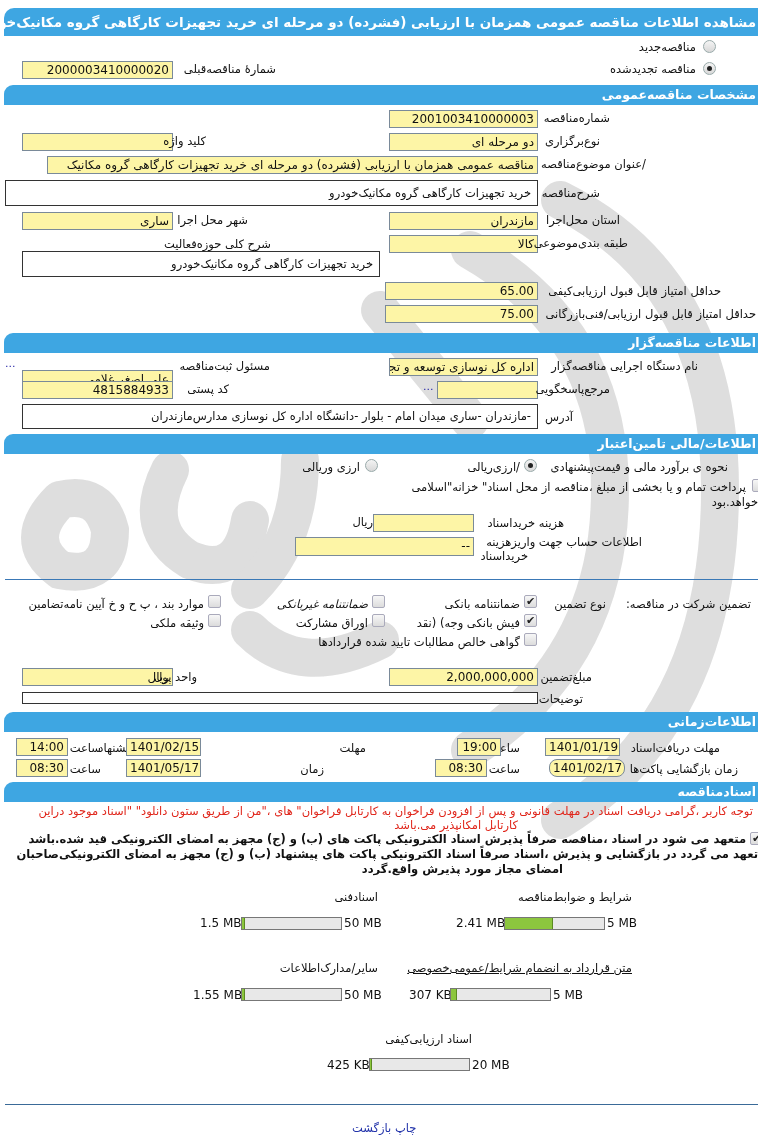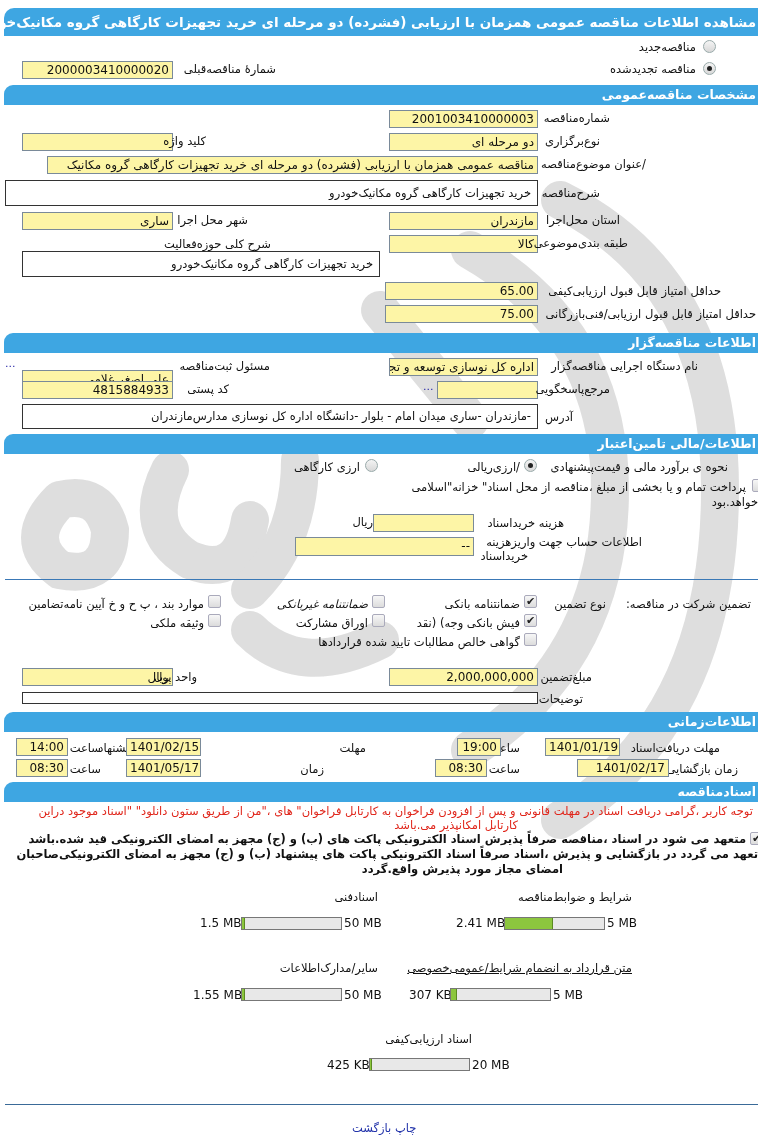--- a/index.html
+++ b/index.html
@@ -99,21 +99,21 @@
 
 <div class="box" style="left:22px;top:404px;width:516px;height:25px;line-height:23px;">-مازندران -ساری میدان امام - بلوار -دانشگاه اداره کل نوسازی مدارس‌مازندران</div>
 <div class="lbl" style="right:185px;top:410px;">آدرس</div>
 
 <div class="hdr" style="top:434px;">اطلاعات/مالی تامین‌اعتبار</div>
 
 <div class="lbl" style="right:30px;top:460px;">نحوه ی برآورد مالی و قیمت‌پیشنهادی</div>
 <div class="radio on" style="left:524px;top:459px;"></div>
 <div class="lbl" style="right:238px;top:460px;">/ارزی‌ریالی</div>
 <div class="radio" style="left:365px;top:459px;"></div>
-<div class="lbl" style="right:398px;top:460px;">ارزی کارگاهی</div>
+<div class="lbl" style="right:398px;top:460px;">ارزی وریالی</div>
 
 <div class="chk" style="left:752px;top:479px;"></div>
 <div class="lbl" style="right:12px;top:480px;">پرداخت تمام و یا بخشی از مبلغ ،مناقصه از محل اسناد" خزانه"اسلامی</div>
 <div class="lbl" style="right:0px;top:495px;">خواهد.بود</div>
 
 <div class="fld" style="left:373px;top:514px;width:101px;"></div>
 <div class="lbl" style="right:385px;top:515px;">ریال</div>
 <div class="lbl" style="right:194px;top:516px;">هزینه خریداسناد</div>
 
 <div class="fld ltrv" style="left:295px;top:537px;width:179px;height:19px;">--</div>
@@ -156,21 +156,21 @@
 <div class="fld ltrv" style="left:545px;top:738px;width:75px;">1401/01/19</div>
 <div class="lbl" style="right:238px;top:741px;">ساعت</div>
 <div class="fld ltrv" style="left:457px;top:738px;width:44px;">19:00</div>
 <div class="lbl" style="right:392px;top:741px;">مهلت</div>
 <div class="lbl" style="right:558px;top:741px;">ارسال پاکتهای‌پیشنهاد</div>
 <div class="fld ltrv" style="left:126px;top:738px;width:75px;">1401/02/15</div>
 <div class="lbl" style="right:657px;top:741px;">ساعت</div>
 <div class="fld ltrv" style="left:16px;top:738px;width:52px;">14:00</div>
 
 <div class="lbl" style="right:20px;top:762px;">زمان بازگشایی پاکت‌ها</div>
-<div class="fld ltrv" style="left:577px;top:759px;width:92px;">1401/02/17</div>
+<div class="fld ltrv" style="left:549px;top:759px;width:76px;border-radius:8px;">1401/02/17</div>
 <div class="lbl" style="right:238px;top:762px;">ساعت</div>
 <div class="fld ltrv" style="left:435px;top:759px;width:52px;">08:30</div>
 <div class="lbl" style="right:434px;top:762px;">زمان</div>
 <div class="lbl" style="right:558px;top:762px;">اعتبارپیشنهاد</div>
 <div class="fld ltrv" style="left:126px;top:759px;width:75px;">1401/05/17</div>
 <div class="lbl" style="right:657px;top:762px;">ساعت</div>
 <div class="fld ltrv" style="left:16px;top:759px;width:52px;">08:30</div>
 
 <div class="hdr" style="top:782px;">اسنادمناقصه</div>
 

